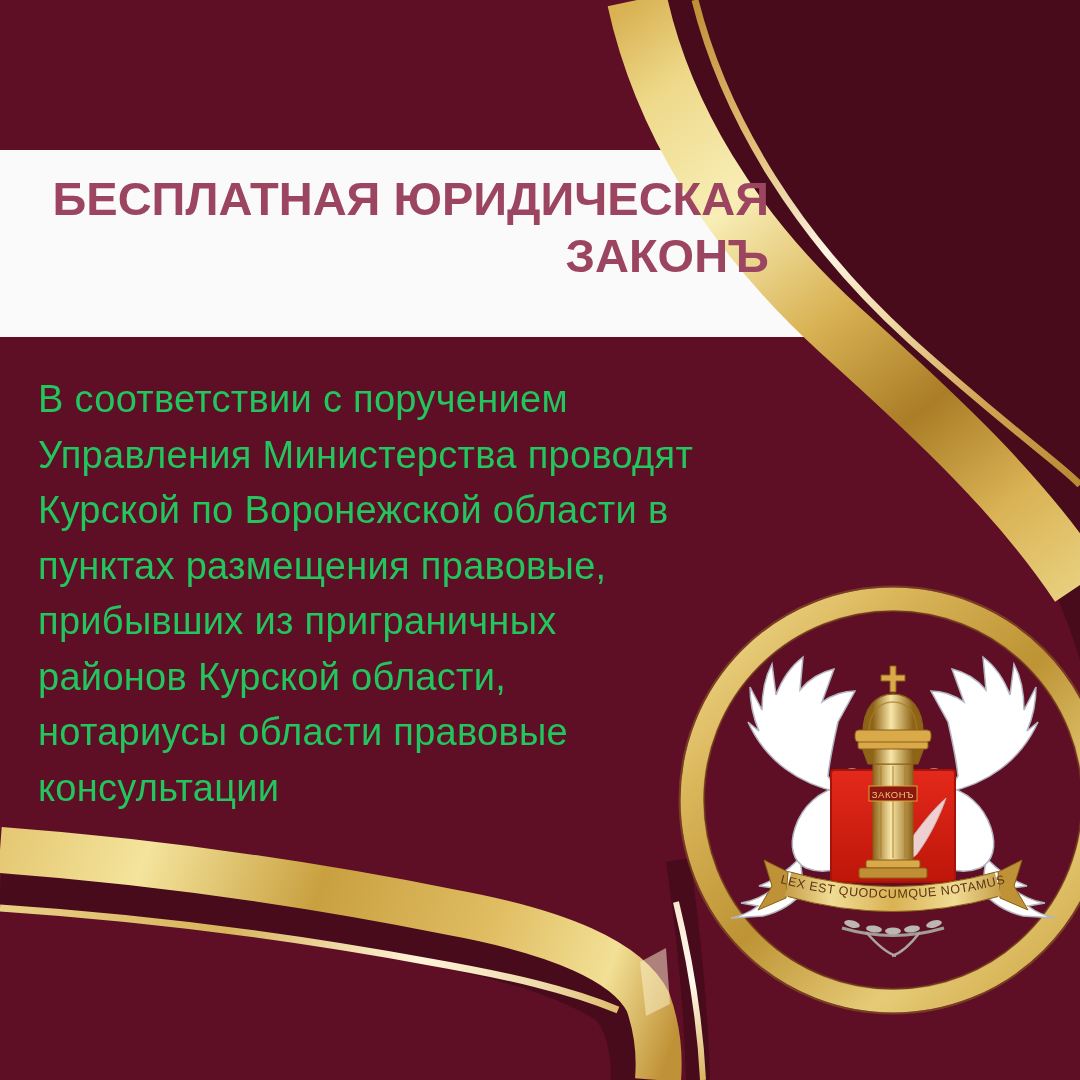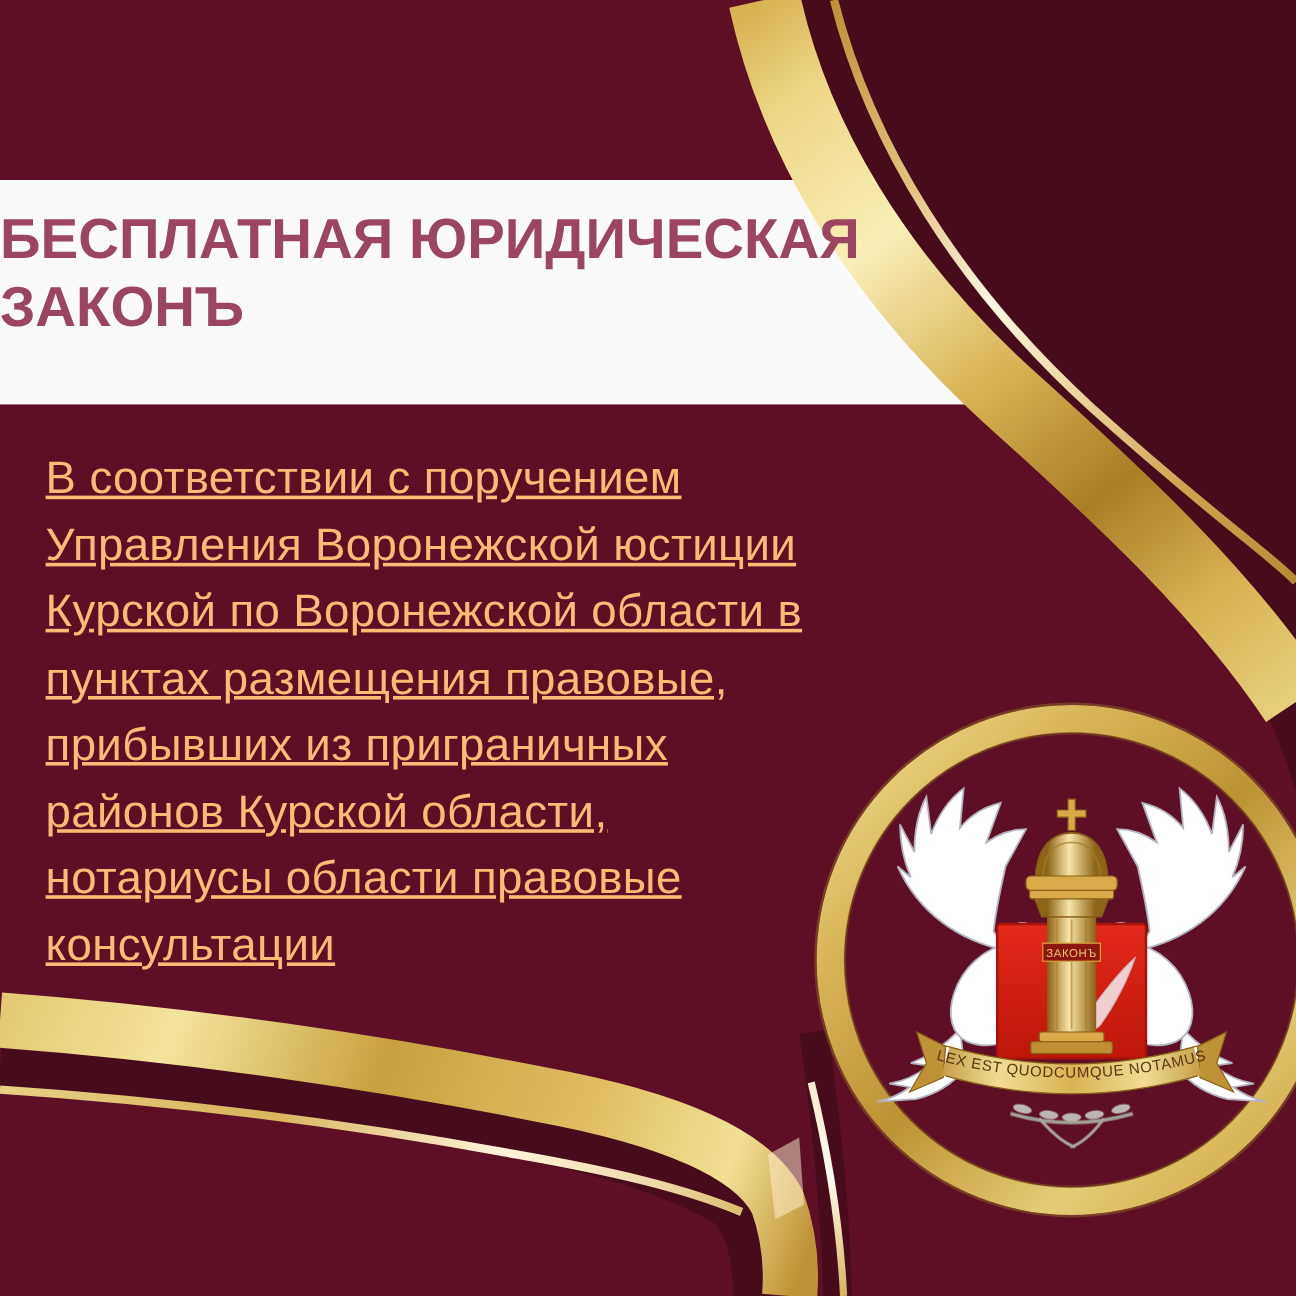--- a/index.html
+++ b/index.html
@@ -2,32 +2,32 @@
 <html><head>
 <meta charset="utf-8">
 <style>
   html,body{margin:0;padding:0;background:#2b0511;}
   .canvas{
     position:relative;width:1080px;height:1080px;overflow:hidden;
     background:#5E0F26;font-family:"Liberation Sans",sans-serif;
   }
   .canvas svg{position:absolute;left:0;top:0;}
   .title-block{
-    position:absolute;left:0;top:170px;width:734px;text-align:left;z-index:3;
+    position:absolute;left:0;top:170px;width:734px;text-align:right;z-index:3;padding-left:35px;
   }
   .title-line{
     font-family:"Liberation Sans",sans-serif;
     font-weight:bold;font-size:47px;line-height:57px;
     color:#9B4561;letter-spacing:0px;white-space:nowrap;
   }
   .body-block{position:absolute;left:38px;top:372px;z-index:3;}
   .body-line{
     font-family:"Liberation Sans",sans-serif;
     font-weight:normal;font-size:38px;line-height:55.5px;
-    color:#fdba74;letter-spacing:.3px;white-space:nowrap;text-decoration:underline;
+    color:#22c55e;letter-spacing:.3px;white-space:nowrap;
   }
   .motto-text{
     font-family:"Liberation Sans",sans-serif;font-size:12.5px;
     fill:#5c3414;letter-spacing:.6px;
   }
   .plaque-text{
     font-family:"Liberation Sans",sans-serif;font-size:9.5px;
     fill:#e8c774;letter-spacing:.5px;
   }
 </style>
@@ -196,21 +196,21 @@
     </g>
   </svg>
 
   <div class="title-block">
     <div class="title-line">БЕСПЛАТНАЯ ЮРИДИЧЕСКАЯ</div>
     <div class="title-line">ЗАКОНЪ</div>
   </div>
 
   <div class="body-block">
     <div class="body-line">В соответствии с поручением</div>
-    <div class="body-line">Управления Воронежской юстиции</div>
+    <div class="body-line">Управления Министерства проводят</div>
     <div class="body-line">Курской по Воронежской области в</div>
     <div class="body-line">пунктах размещения правовые,</div>
     <div class="body-line">прибывших из приграничных</div>
     <div class="body-line">районов Курской области,</div>
     <div class="body-line">нотариусы области правовые</div>
     <div class="body-line">консультации</div>
   </div>
 
 </div>
 

